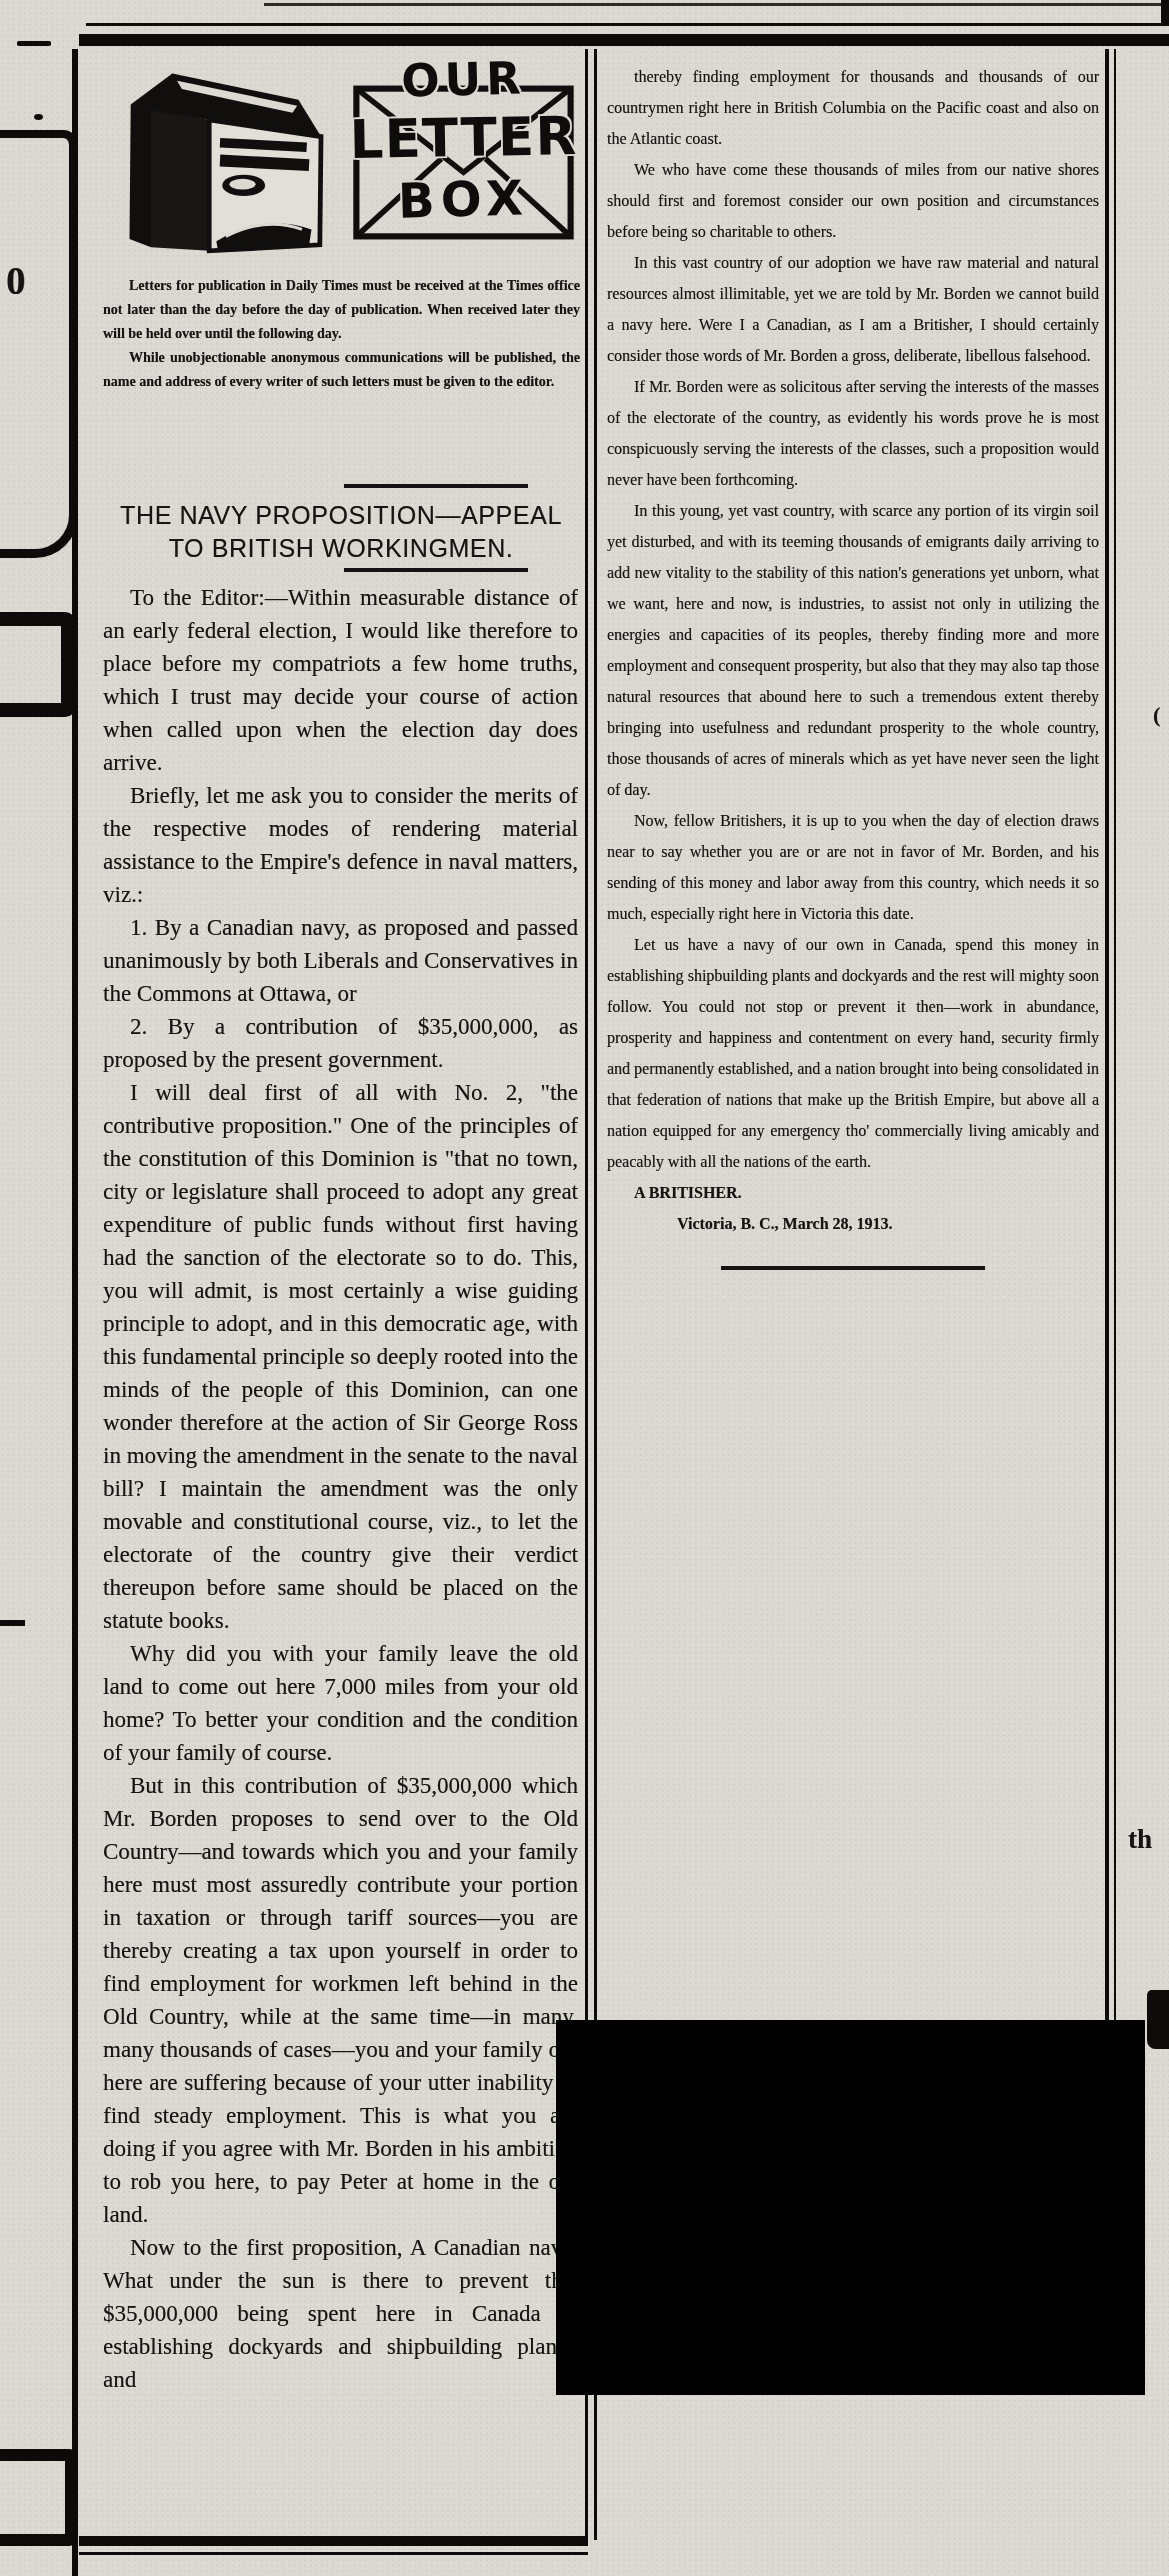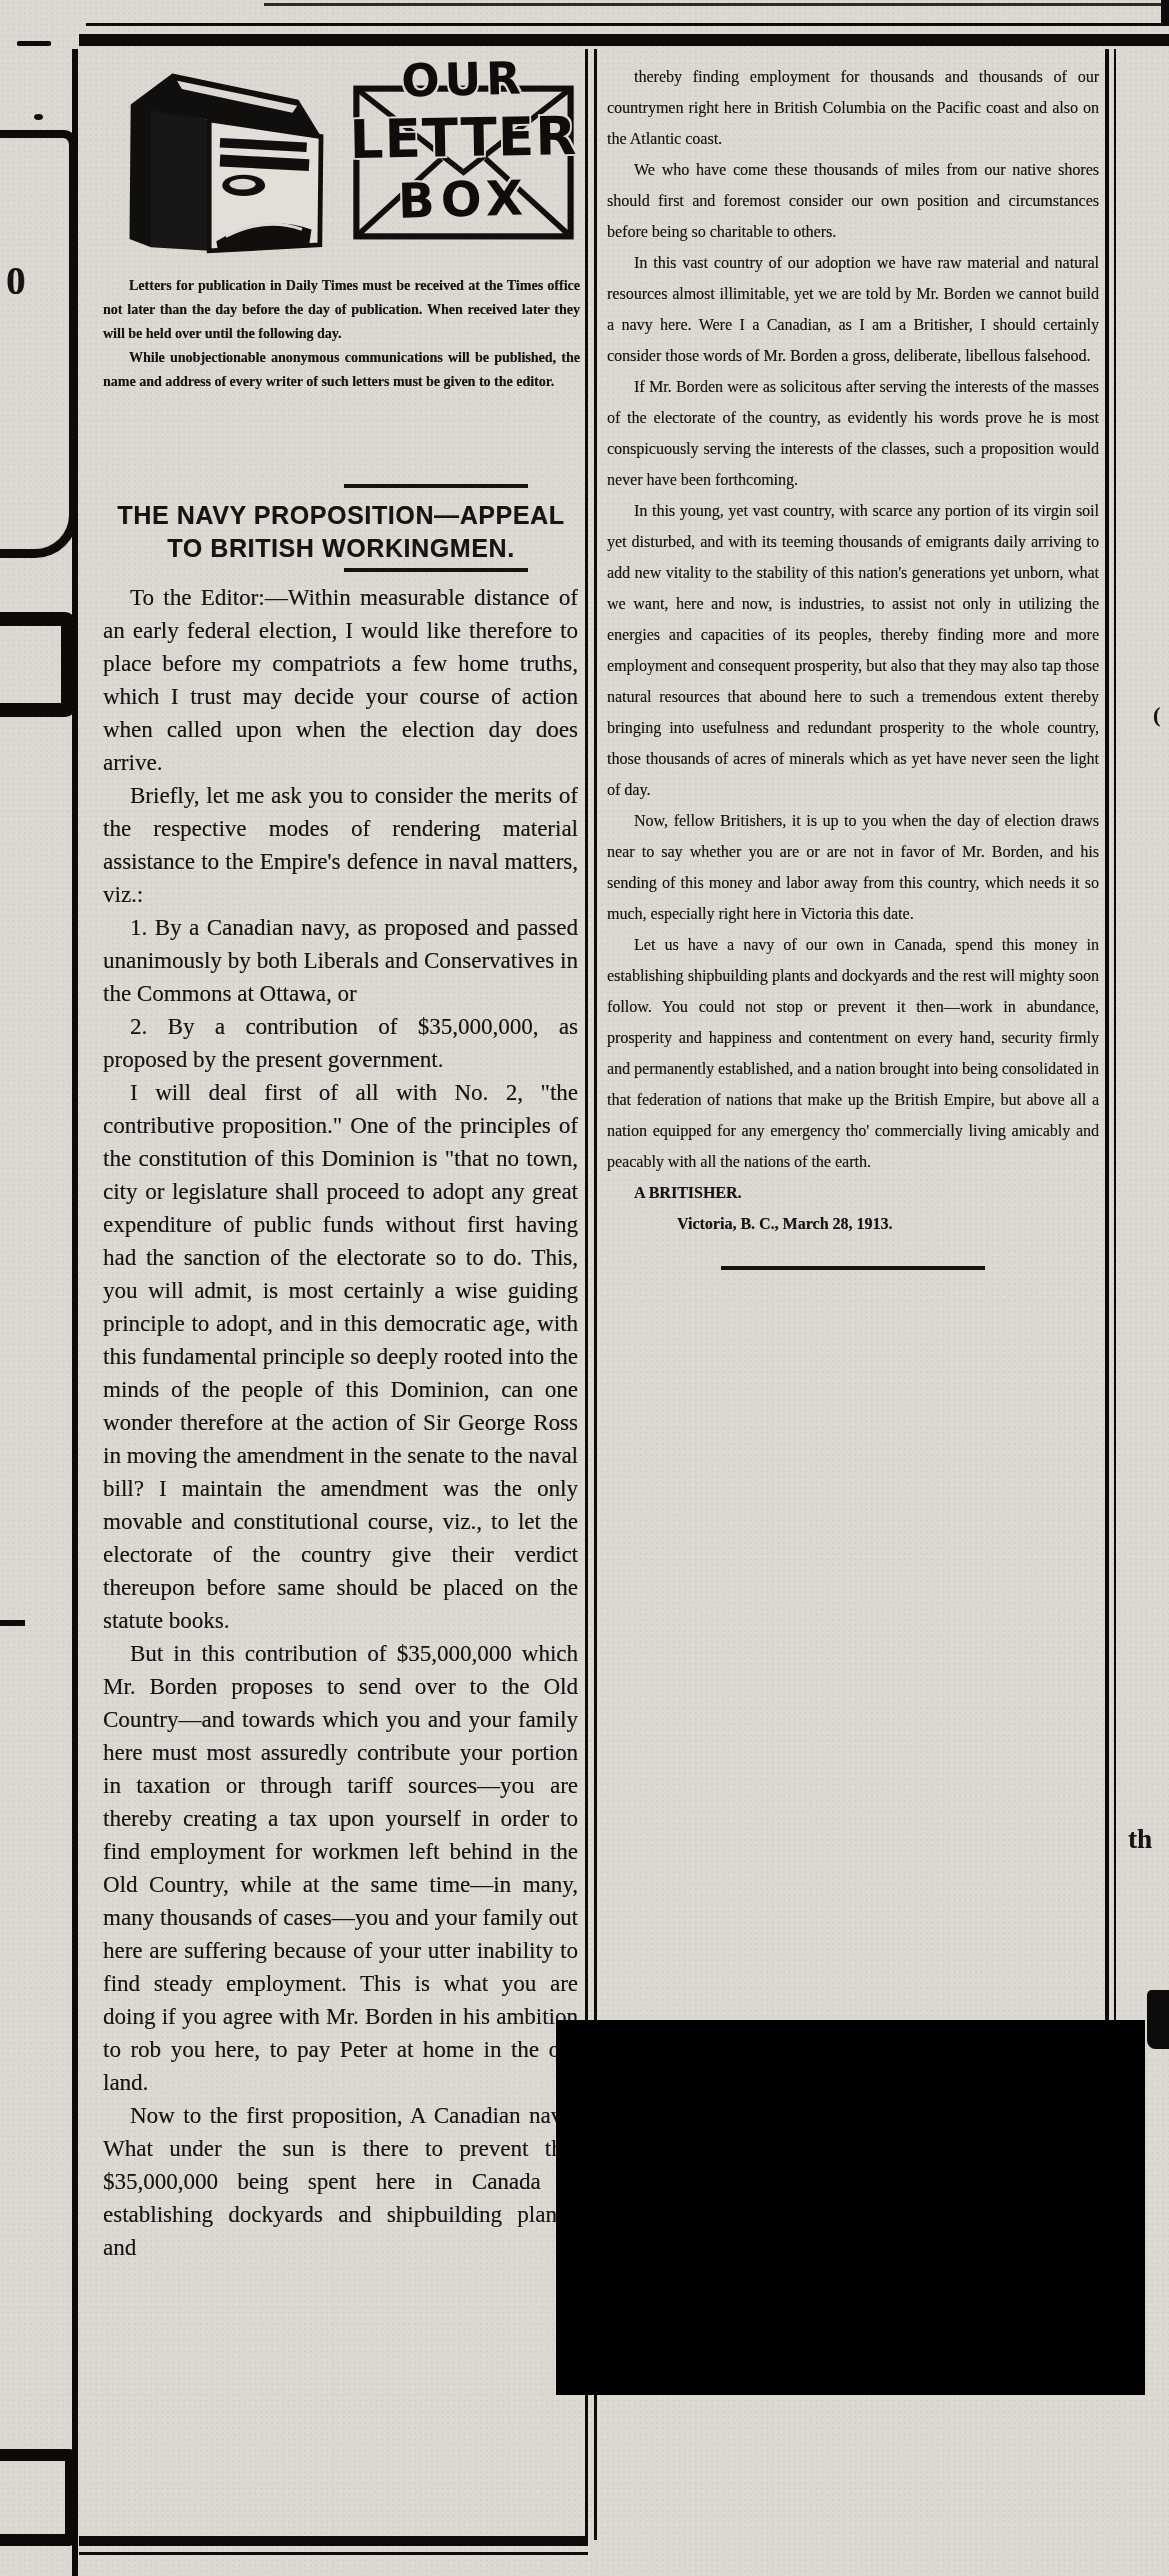--- a/index.html
+++ b/index.html
@@ -39,21 +39,21 @@
   .logo-line{position:relative;font-family:"DejaVu Sans", sans-serif;font-weight:bold;color:#0e0d0c;
     text-shadow:1.8px 1.8px 0 #dbd9d2,-1.8px -1.8px 0 #dbd9d2,1.8px -1.8px 0 #dbd9d2,-1.8px 1.8px 0 #dbd9d2;}
   .logo-our{font-size:45px;line-height:53px;letter-spacing:4.9px;transform:rotate(-1.5deg);}
   .logo-letter{font-size:53px;line-height:64px;letter-spacing:1.2px;transform:rotate(-1deg);}
   .logo-box{font-size:48px;line-height:59px;letter-spacing:6.1px;transform:rotate(-1.5deg);}
   
   .notice{position:absolute;left:103px;top:274px;width:477px;
     font-size:14px;line-height:24px;font-weight:bold;text-align:justify;}
   .notice p{margin:0;text-indent:26px;}
   .headline{position:absolute;left:98px;top:499px;width:486px;text-align:center;
-    font-family:"Liberation Sans", sans-serif;font-weight:bold;font-size:25px;line-height:33px;letter-spacing:0.6px;}
+    font-family:"Liberation Sans", sans-serif;font-weight:normal;font-size:25px;line-height:33px;letter-spacing:0.6px;}
   .col{position:absolute;text-align:justify;}
   .col p{margin:0;text-indent:27px;}
   .col-left{left:103px;top:581px;width:475px;height:1952px;font-size:23px;line-height:33px;overflow:hidden;}
   .col-right{left:607px;top:61px;width:492px;font-size:16px;line-height:31px;}
   .signature{display:block;text-align:left;font-weight:bold;padding-right:39px;margin-top:21px;text-indent:0;}
   .dateline{display:block;text-align:left;font-weight:bold;padding-left:43px;margin-top:3.7px;text-indent:0;}
   .rule-after-sig{width:264px;height:3.7px;background:#141311;margin:27px auto 0 auto;}
   
   .black-box{position:absolute;left:556px;top:2020px;width:589px;height:375px;background:#000;}
   
@@ -128,20 +128,21 @@
   </div>
 
   <div class="divider divider-2"></div>
 
   <div class="col col-left ink">
     <p>To the Editor:—Within measurable distance of an early federal election, I would like therefore to place before my compatriots a few home truths, which I trust may decide your course of action when called upon when the election day does arrive.</p>
     <p>Briefly, let me ask you to consider the merits of the respective modes of rendering material assistance to the Empire's defence in naval matters, viz.:</p>
     <p>1. By a Canadian navy, as proposed and passed unanimously by both Liberals and Conservatives in the Commons at Ottawa, or</p>
     <p>2. By a contribution of $35,000,000, as proposed by the present government.</p>
     <p>I will deal first of all with No. 2, "the contributive proposition." One of the principles of the constitution of this Dominion is "that no town, city or legislature shall proceed to adopt any great expenditure of public funds without first having had the sanction of the electorate so to do. This, you will admit, is most certainly a wise guiding principle to adopt, and in this democratic age, with this fundamental principle so deeply rooted into the minds of the people of this Dominion, can one wonder therefore at the action of Sir George Ross in moving the amendment in the senate to the naval bill? I maintain the amendment was the only movable and constitutional course, viz., to let the electorate of the country give their verdict thereupon before same should be placed on the statute books.</p>
+    <p>Why did you with your family leave the old land to come out here 7,000 miles from your old home? To better your condition and the condition of your family of course.</p>
     <p>But in this contribution of $35,000,000 which Mr. Borden proposes to send over to the Old Country—and towards which you and your family here must most assuredly contribute your portion in taxation or through tariff sources—you are thereby creating a tax upon yourself in order to find employment for workmen left behind in the Old Country, while at the same time—in many, many thousands of cases—you and your family out here are suffering because of your utter inability to find steady employment. This is what you are doing if you agree with Mr. Borden in his ambition to rob you here, to pay Peter at home in the old land.</p>
     <p>Now to the first proposition, A Canadian navy. What under the sun is there to prevent this $35,000,000 being spent here in Canada in establishing dockyards and shipbuilding plants, and</p>
   </div>
 
   <div class="col col-right ink">
     <p>thereby finding employment for thousands and thousands of our countrymen right here in British Columbia on the Pacific coast and also on the Atlantic coast.</p>
     <p>We who have come these thousands of miles from our native shores should first and foremost consider our own position and circumstances before being so charitable to others.</p>
     <p>In this vast country of our adoption we have raw material and natural resources almost illimitable, yet we are told by Mr. Borden we cannot build a navy here. Were I a Canadian, as I am a Britisher, I should certainly consider those words of Mr. Borden a gross, deliberate, libellous falsehood.</p>
     <p>If Mr. Borden were as solicitous after serving the interests of the masses of the electorate of the country, as evidently his words prove he is most conspicuously serving the interests of the classes, such a proposition would never have been forthcoming.</p>
     <p>In this young, yet vast country, with scarce any portion of its virgin soil yet disturbed, and with its teeming thousands of emigrants daily arriving to add new vitality to the stability of this nation's generations yet unborn, what we want, here and now, is industries, to assist not only in utilizing the energies and capacities of its peoples, thereby finding more and more employment and consequent prosperity, but also that they may also tap those natural resources that abound here to such a tremendous extent thereby bringing into usefulness and redundant prosperity to the whole country, those thousands of acres of minerals which as yet have never seen the light of day.</p>

